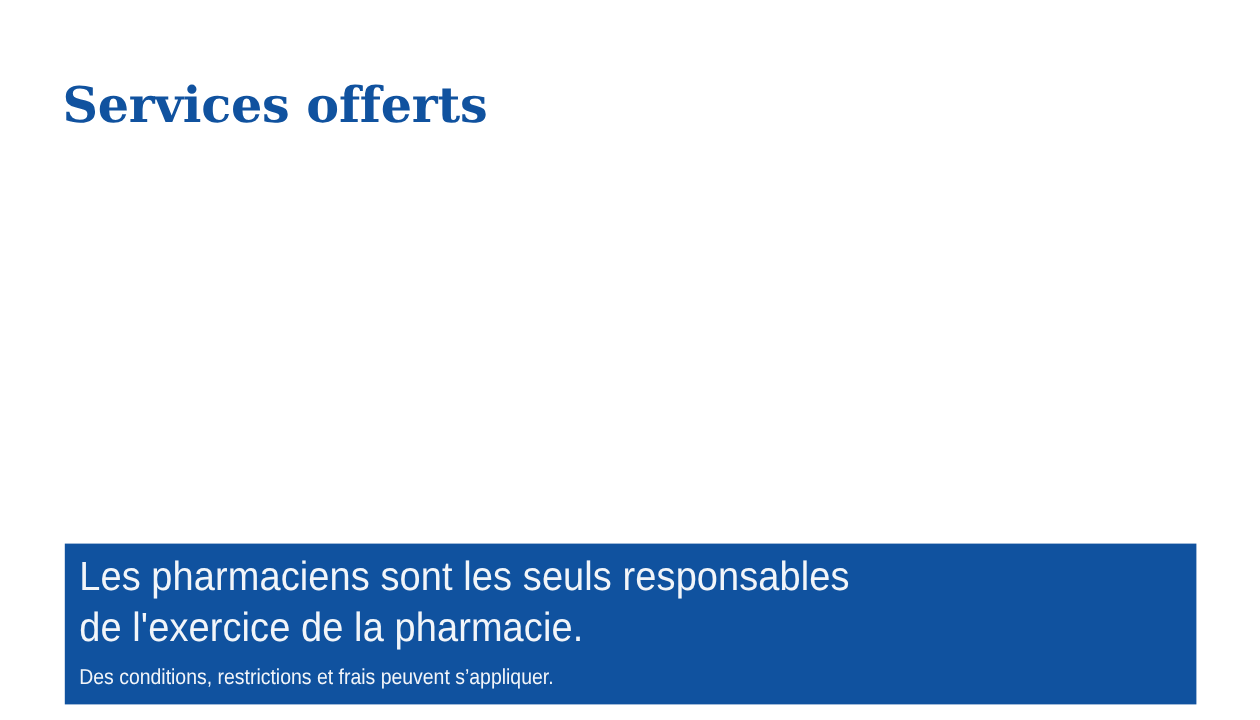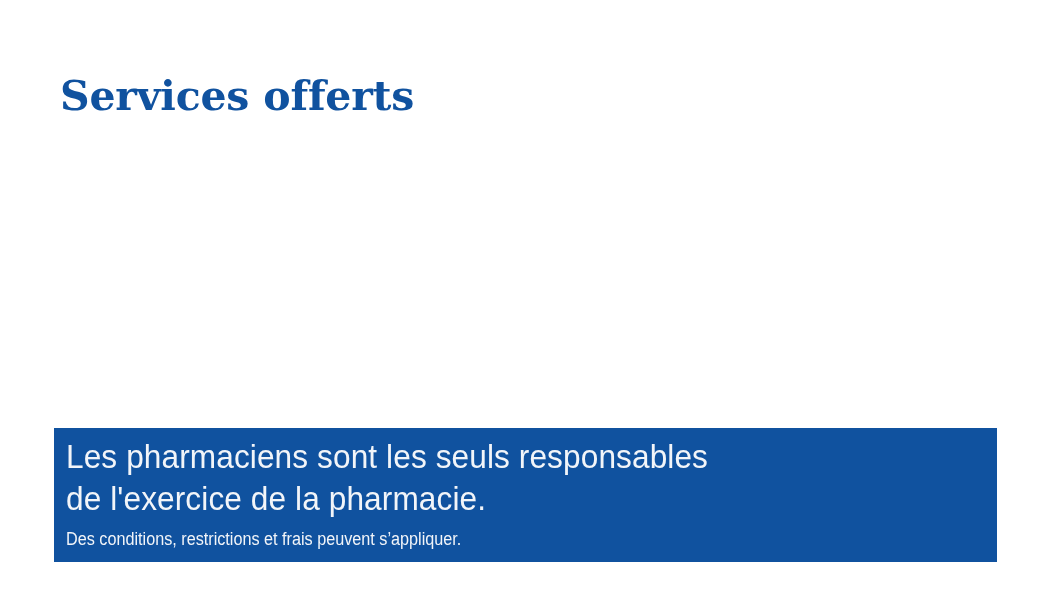--- a/index.html
+++ b/index.html
@@ -22,21 +22,21 @@
     width: 1050px;
     height: 600px;
     background: #ffffff;
   }
 
   
   .slide-title {
     position: absolute;
     left: 52px;
     top: 62px;
-    margin: 8px;
+    margin: 0;
     font-family: "DejaVu Serif", "Liberation Serif", serif;
     font-weight: 700;
     font-size: 41px;
     line-height: 52px;
     letter-spacing: -0.2px;
     color: #10529F;
     white-space: nowrap;
   }
 
   
@@ -45,21 +45,21 @@
     left: 54px;
     top: 130px;
     width: 943px;
     height: 290px;
   }
 
   
   .disclaimer-banner {
     position: absolute;
     left: 54px;
-    top: 428px;
+    top: 453px;
     width: 943px;
     height: 134px;
     background: #10529F;
     box-sizing: border-box;
     padding: 4px;
   }
 
   .banner-heading {
     position: absolute;
     left: 12px;

